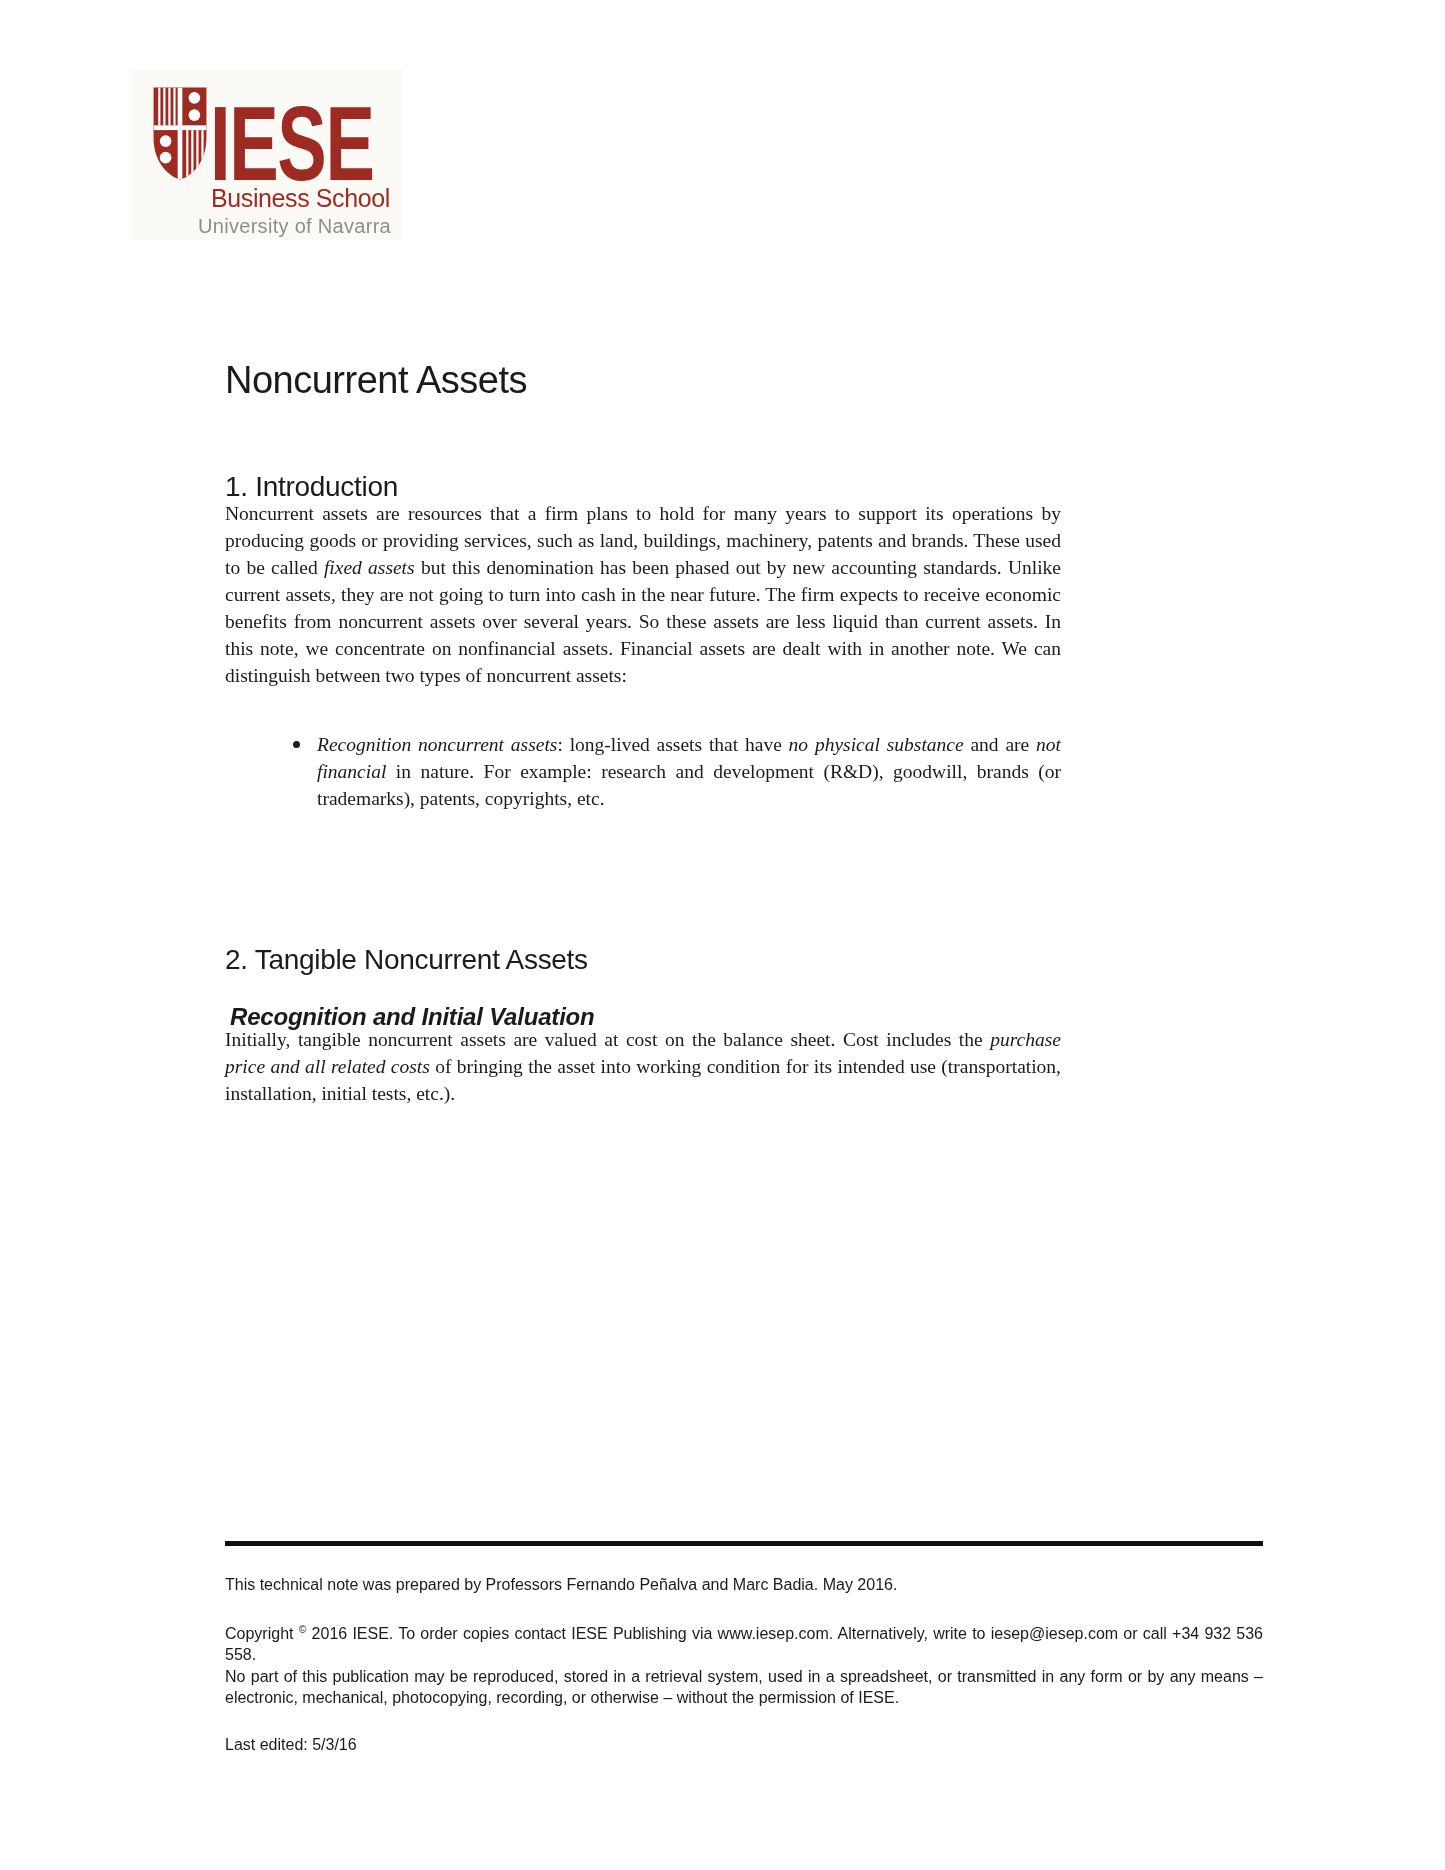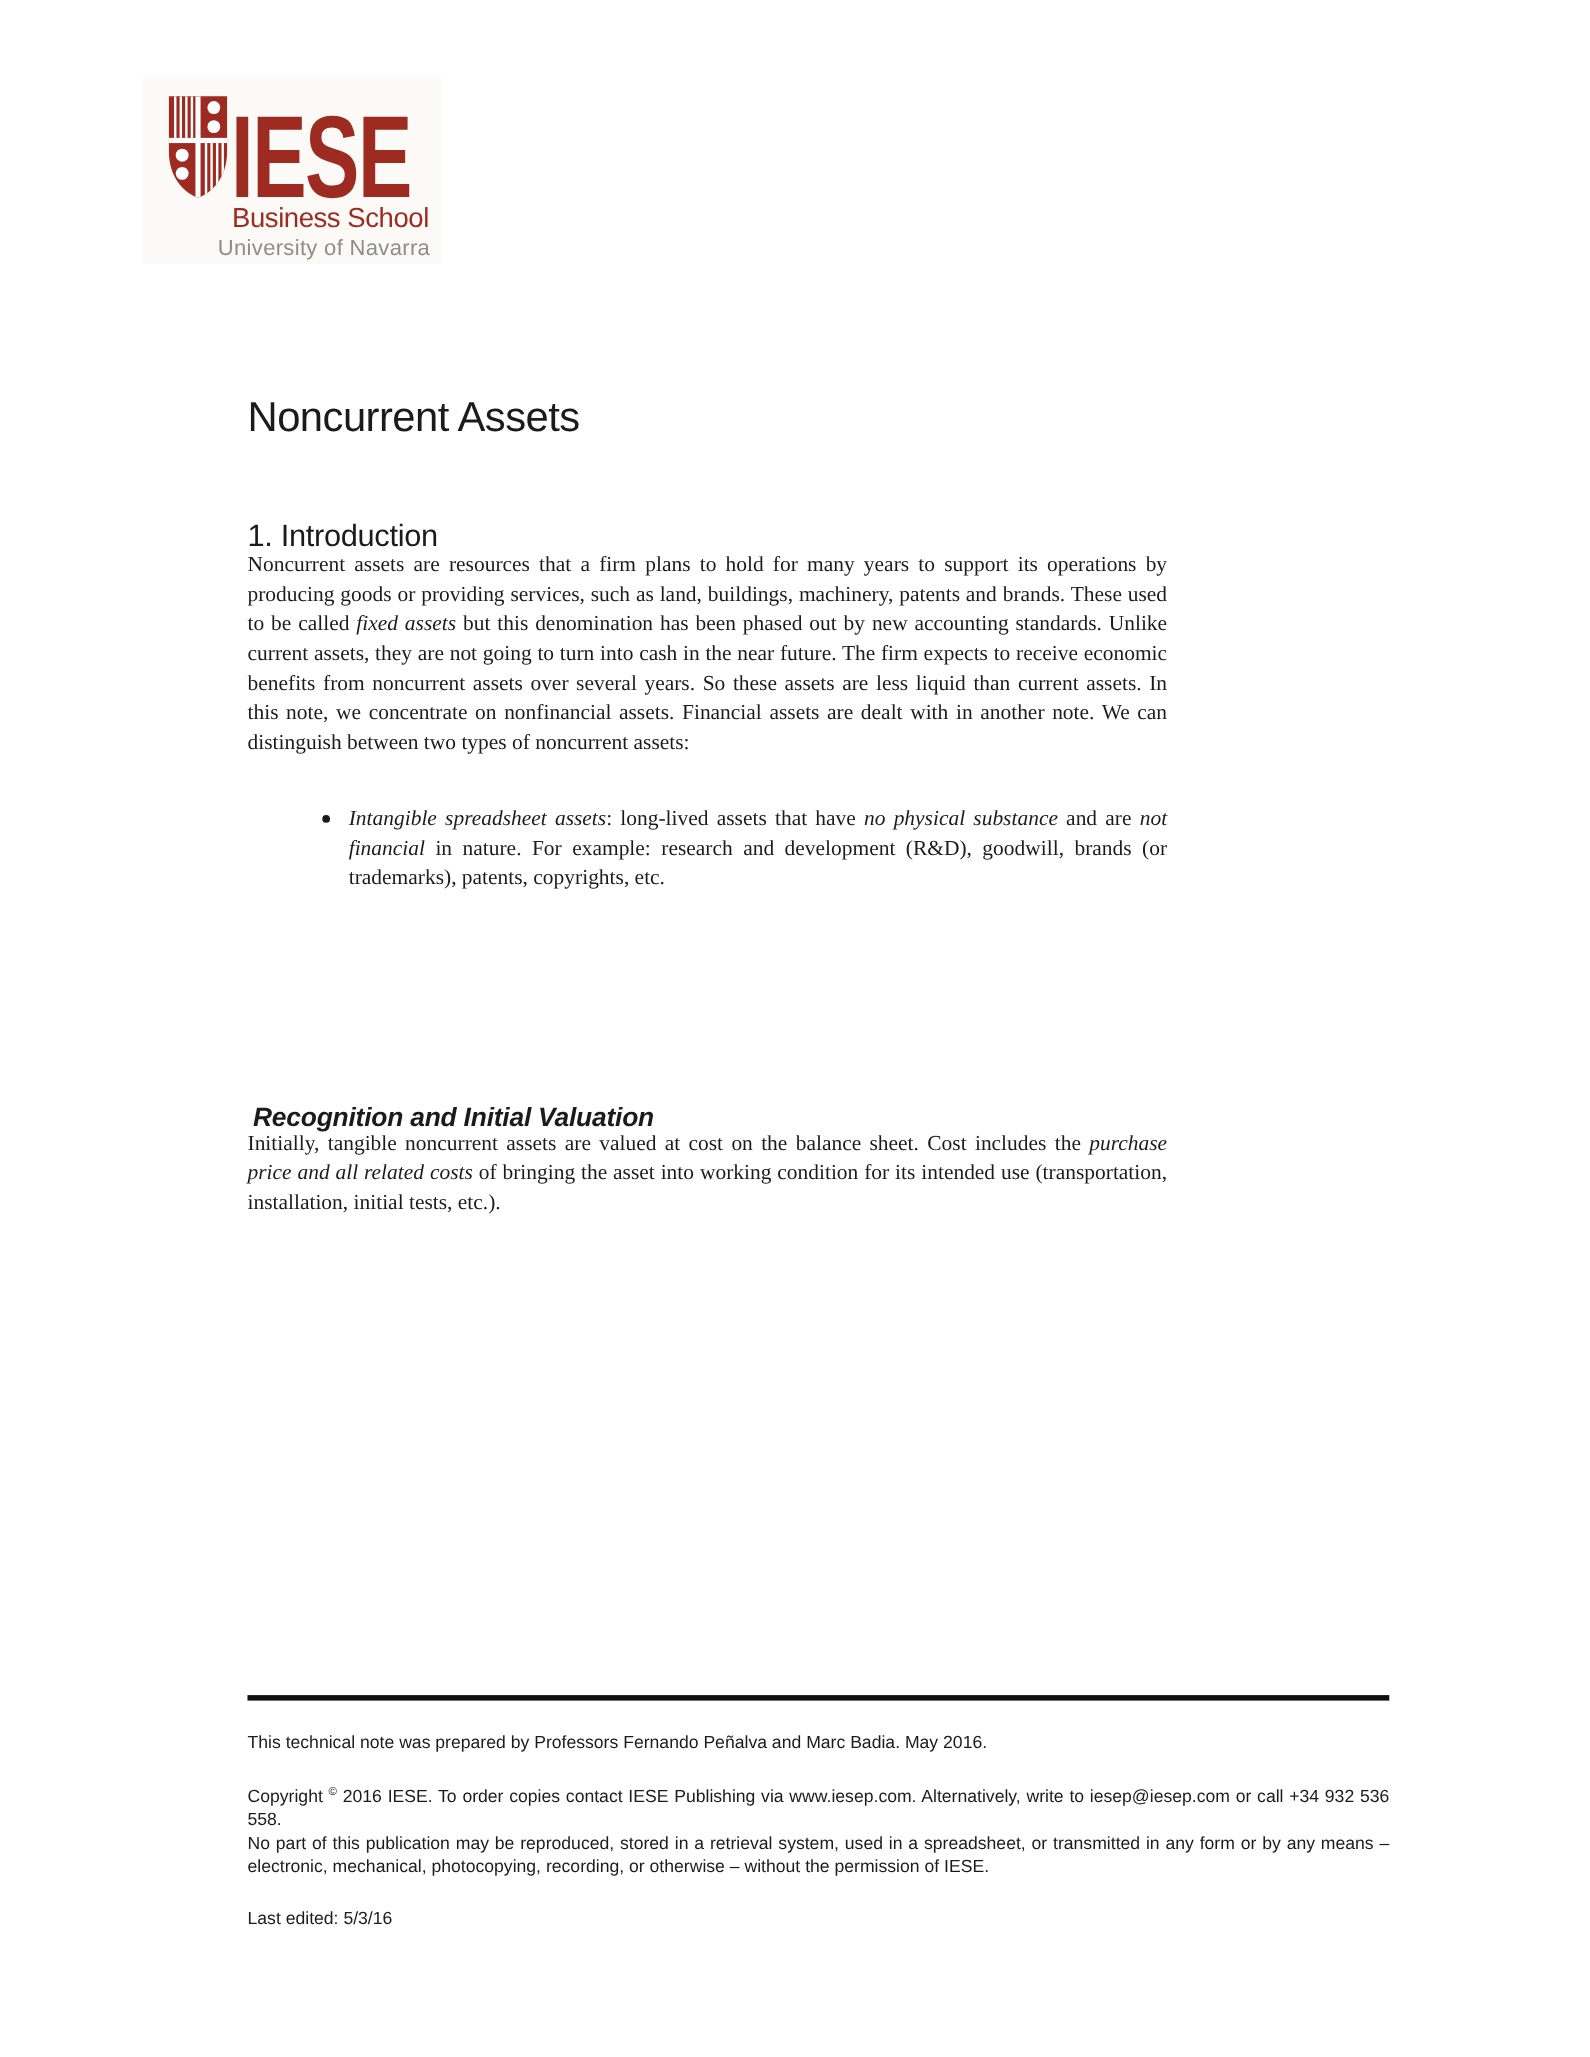--- a/index.html
+++ b/index.html
@@ -131,24 +131,25 @@
 
   <h1 class="doc-title">Noncurrent Assets</h1>
 
   <h2 class="sec-heading h-sec1">1. Introduction</h2>
 
   <p class="serif-par p-intro"><span>Noncurrent assets are resources that a firm plans to hold for many years to support its operations by producing goods or providing services, such as land, buildings, machinery, patents and brands. These used to be called </span><span class="it">fixed assets</span><span> but this denomination has been phased out by new accounting standards. Unlike current assets, they are not going to turn into cash in the near future. The firm expects to receive economic benefits from noncurrent assets over several years. So these assets are less liquid than current assets. In this note, we concentrate on nonfinancial assets. Financial assets are dealt with in another note. We can distinguish between two types of noncurrent assets:</span></p>
 
   <ul class="bullet-list">
     <li>
       <span class="bullet-dot"></span>
-      <span class="serif-par" style="display:block;"><span class="it">Intangible spreadsheet assets</span><span>: long-lived assets that have </span><span class="it">no physical substance</span><span> and are </span><span class="it">not financial</span><span> in nature. For example: research and development (R&amp;D), goodwill, brands (or trademarks), patents, copyrights, etc.</span></span>
+      <span class="serif-par" style="display:block;"><span class="it">Recognition noncurrent assets</span><span>: long-lived assets that have </span><span class="it">no physical substance</span><span> and are </span><span class="it">not financial</span><span> in nature. For example: research and development (R&amp;D), goodwill, brands (or trademarks), patents, copyrights, etc.</span></span>
     </li>
   </ul>
 
+  <h2 class="sec-heading h-sec2">2. Tangible Noncurrent Assets</h2>
   <h3 class="sub-heading">Recognition and Initial Valuation</h3>
 
   <p class="serif-par p-val"><span>Initially, tangible noncurrent assets are valued at cost on the balance sheet. Cost includes the </span><span class="it">purchase price and all related costs</span><span> of bringing the asset into working condition for its intended use (transportation, installation, initial tests, etc.).</span></p>
 
   <div class="footer-rule"></div>
   <div class="footer">
     <p class="f-note">This technical note was prepared by Professors Fernando Peñalva and Marc Badia. May 2016.</p>
     <p class="f-copyright"><span>Copyright </span><span class="sup">©</span><span> 2016 IESE. To order copies contact IESE Publishing via www.iesep.com. Alternatively, write to iesep@iesep.com or call +34 932 536 558.</span></p>
     <p class="f-permissions">No part of this publication may be reproduced, stored in a retrieval system, used in a spreadsheet, or transmitted in any form or by any means – electronic, mechanical, photocopying, recording, or otherwise – without the permission of IESE.</p>
     <p class="f-lastedited">Last edited: 5/3/16</p>

